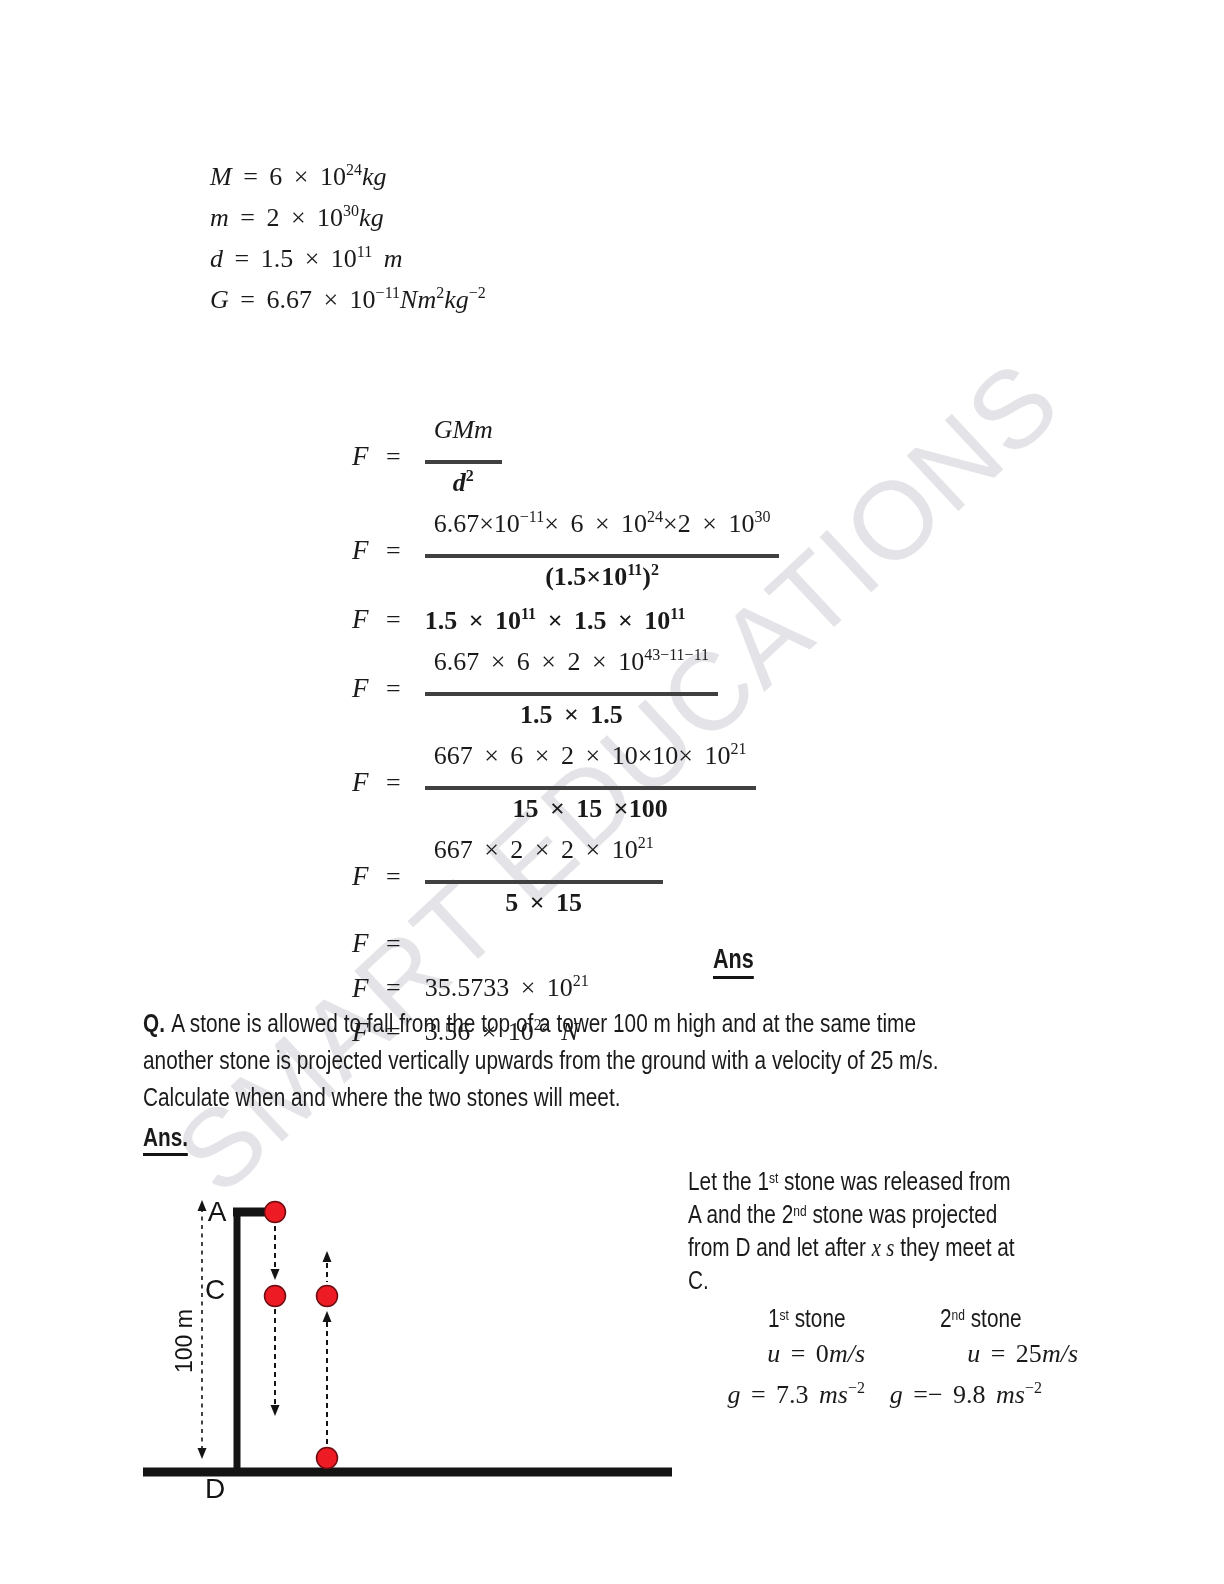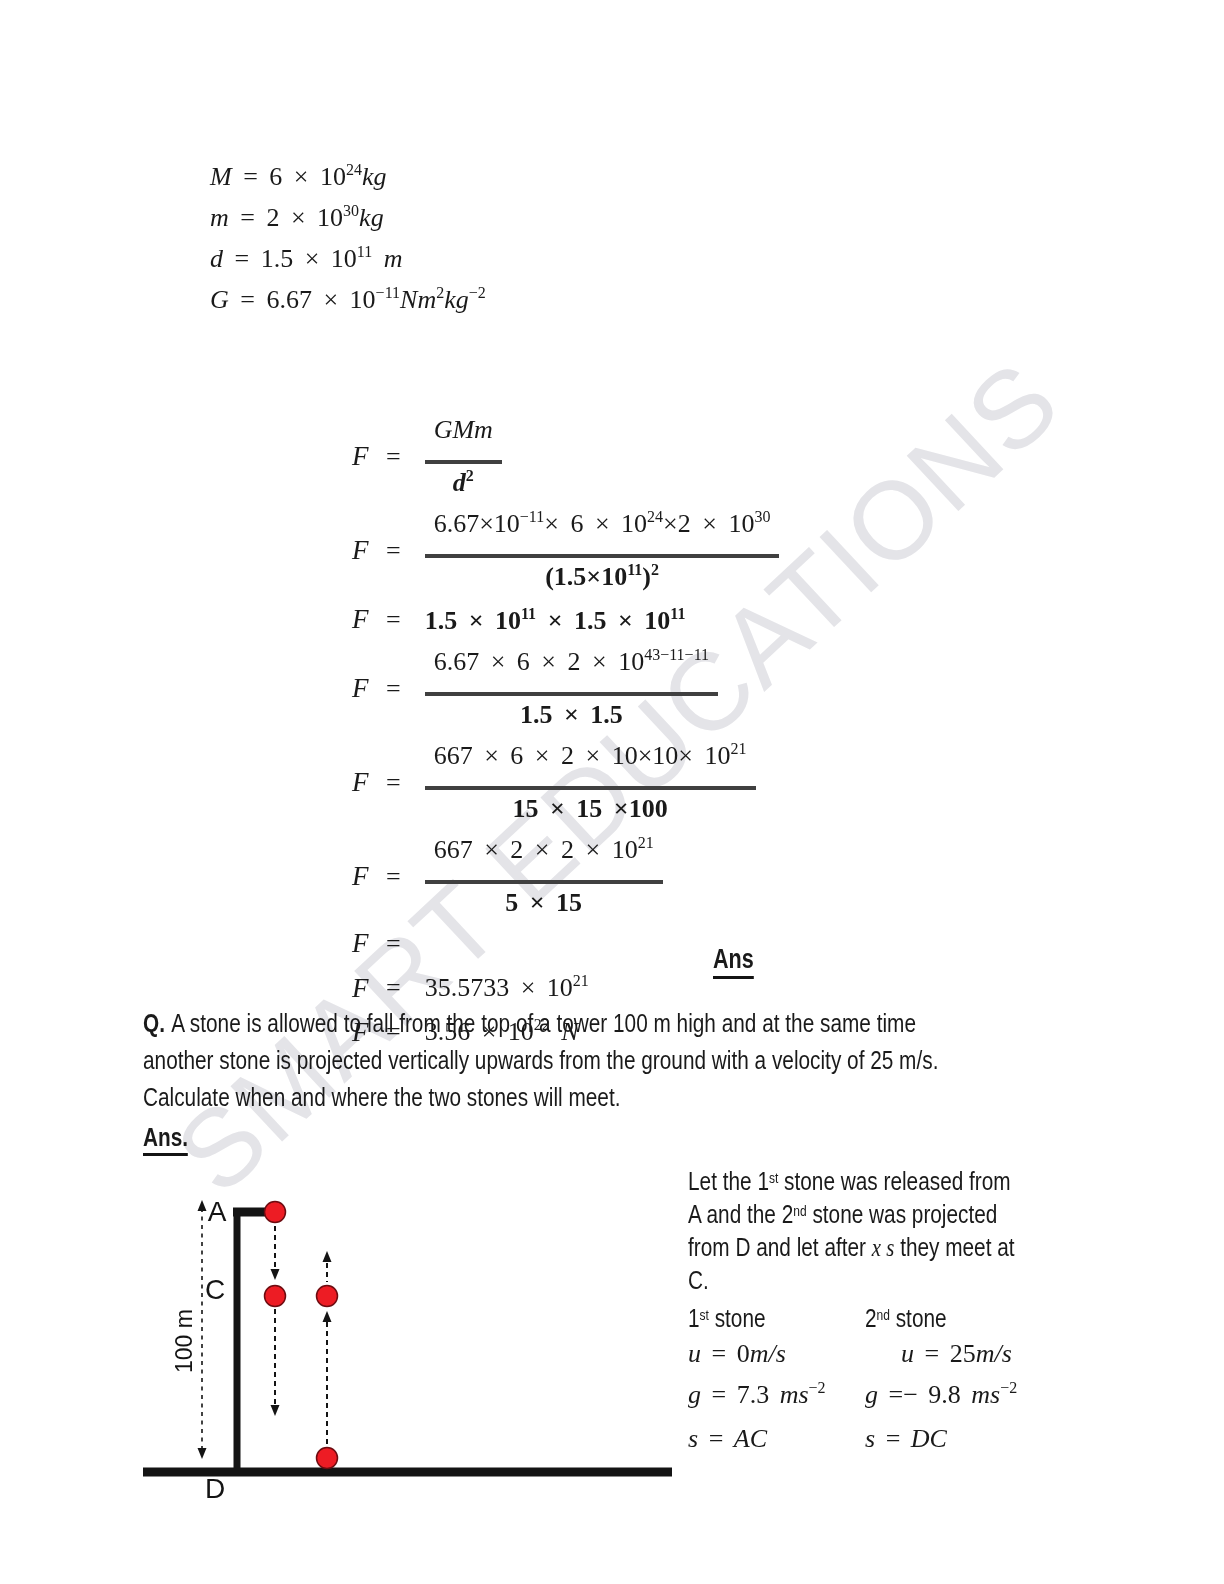--- a/index.html
+++ b/index.html
@@ -45,21 +45,21 @@
   .qans { margin-top:3px; }
   .uline { border-bottom:3px solid #141414; padding-bottom:1px; font-weight:bold; }
 
   
   .cnd { transform:scaleX(0.8); transform-origin:0 50%; white-space:nowrap; }
   span.cnd { display:inline-block; }
 
   
   .anscol { left:688px; top:1150px; font-size:26px; width:500px; }
   .aline { height:33px; }
-  .stable { margin-top:5px; }
+  .stable { margin-top:5px;text-align:right; }
   .trow { display:flex; }
   .tc { width:177px; flex:none; }
   .thead { height:36px; }
   .mrow { font-family:"Liberation Serif", serif; word-spacing:4px; }
   .row-u { height:33px;gap:36px; }
   .row-g { height:44px; padding-top:8px; }
   .row-s { height:33px; }
 
   
   .diagram { left:140px; top:1140px; }
@@ -234,21 +234,17 @@
           </div>
         </div>
         <div class="trow mrow row-u">
           <div class="tc"><span class="vi">u</span><span> = 0</span><span class="vi">m/s</span></div>
           <div class="tc"><span class="vi">u</span><span> = 25</span><span class="vi">m/s</span></div>
         </div>
         <div class="trow mrow row-g">
           <div class="tc"><span class="vi">g</span><span> = 7.3 </span><span class="vi">ms</span><span class="sp">−2</span></div>
           <div class="tc"><span class="vi">g</span><span> =− 9.8 </span><span class="vi">ms</span><span class="sp">−2</span></div>
         </div>
-        <div class="trow mrow row-s">
-          <div class="tc"><span class="vi">s</span><span> = </span><span class="vi">AC</span></div>
-          <div class="tc"><span class="vi">s</span><span> = </span><span class="vi">DC</span></div>
-        </div>
       </div>
     </div>
 
   </div>
 </div>
 
 </body></html>

